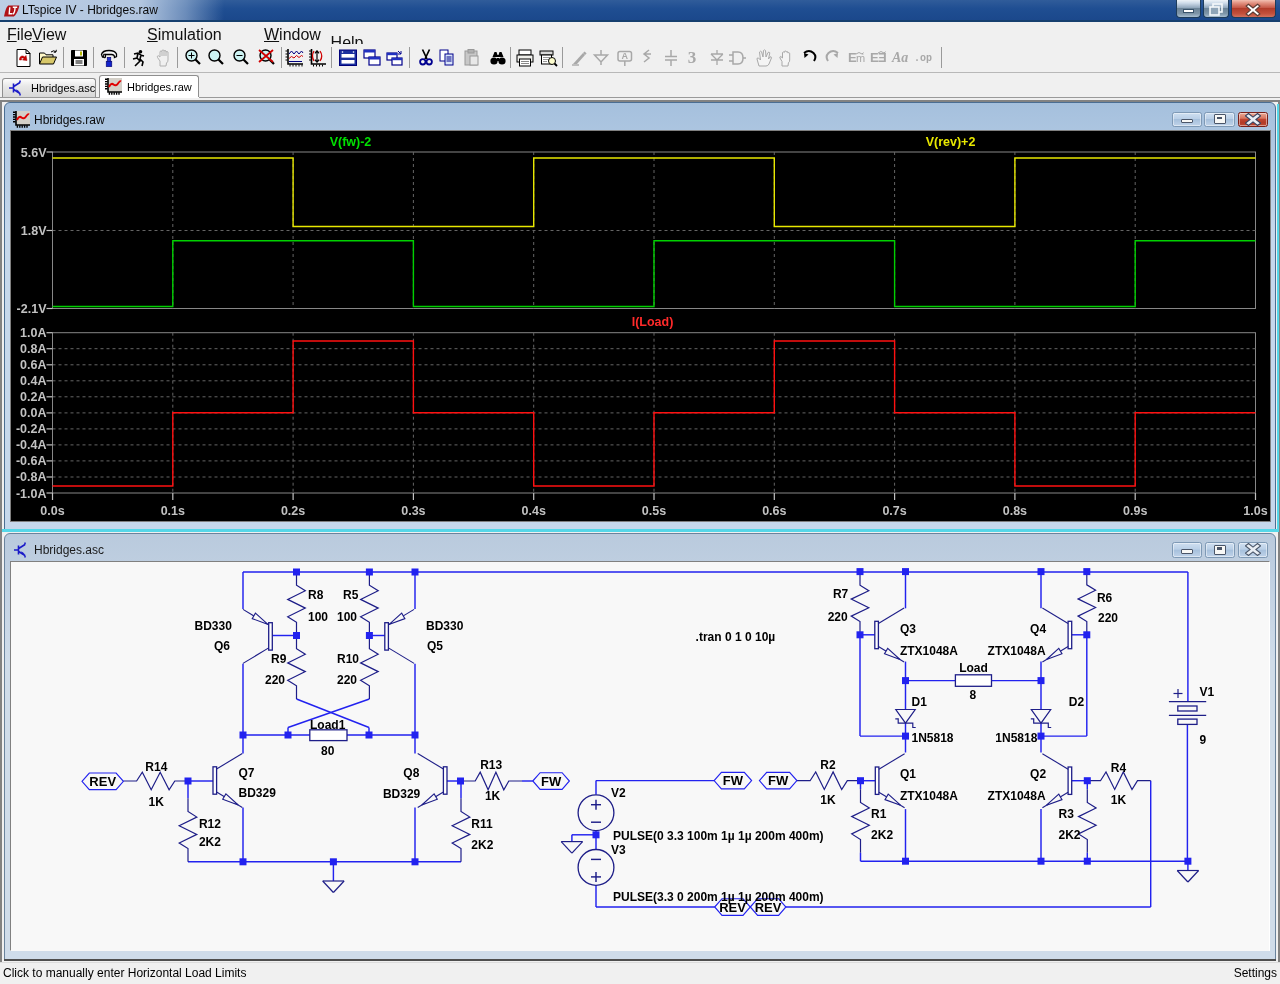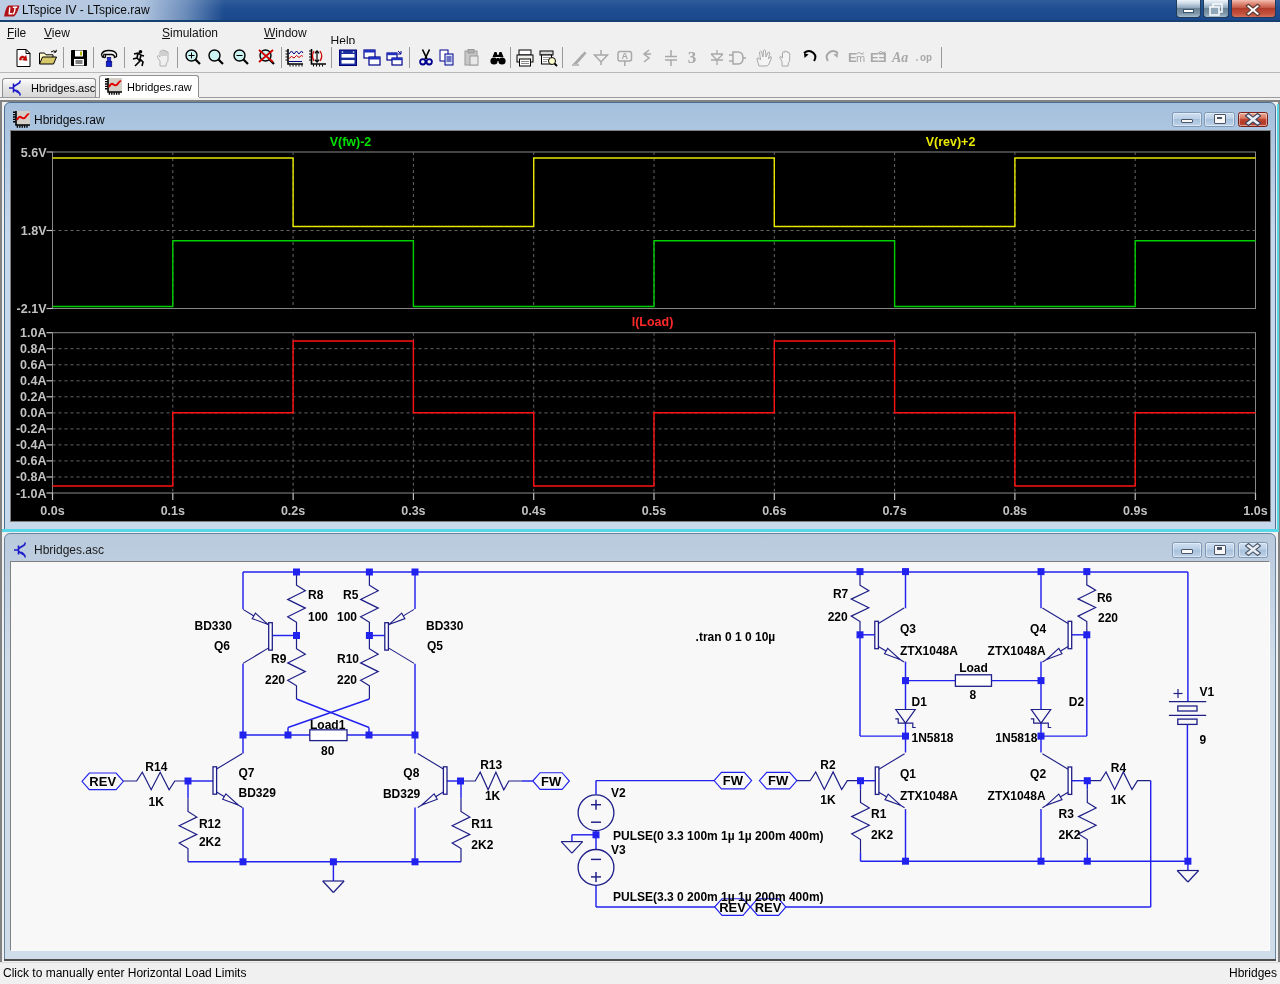--- a/index.html
+++ b/index.html
@@ -7,39 +7,39 @@
 <body>
 
 <div class="abs" style="left:0;top:0;width:1280px;height:22px;background:linear-gradient(to bottom,#305c9a,#1f4e92 40%,#1a478a)">
 <div class="abs" style="left:0;top:0;width:1280px;height:22px;background:linear-gradient(to right,rgba(193,210,231,0.97) 0%,rgba(188,206,229,0.93) 11%,rgba(160,184,215,0.6) 14.5%,rgba(150,176,210,0) 17.5%)"></div>
 <div class="abs" style="left:0;top:20px;width:1280px;height:2px;background:#16406f"></div>
 <svg width="17" height="12" class="abs" style="left:3px;top:5px" viewBox="0 0 17 12">
       <path d="M1 11.6 Q2.6 2.6 5.2 0.6 L16.4 0.6 Q14.6 9 10.8 11.6 Z" fill="#b01218"></path>
       <path d="M6.8 2.2 L6.2 8.8 L9.4 8.8" stroke="#fff" stroke-width="1.4" fill="none"></path>
       <path d="M9.8 2.2 L14.2 2.2 M12 2.4 Q12 7.4 9.8 9.2" stroke="#fff" stroke-width="1.4" fill="none"></path>
     </svg>
-<div class="abs" style="left:22px;top:3px;font-size:12px;color:#0a0a0a">LTspice IV - LTspice.raw</div>
+<div class="abs" style="left:22px;top:3px;font-size:12px;color:#0a0a0a">LTspice IV - Hbridges.raw</div>
 <div class="abs" style="left:1175.5px;top:0;width:25.5px;height:18px;background:linear-gradient(#eef3f8,#cfdcea 18%,#92a8bd 45%,#6a8296 46%,#7e95a8 80%,#a9bfd2);border:1px solid #1e3c5a;border-top:none;border-radius:0 0 4px 4px"></div>
     <div class="abs" style="left:1182.75px;top:9px;width:11px;height:4px;background:#fff;border:1px solid #39536b;box-sizing:border-box"></div>
     <div class="abs" style="left:1203px;top:0;width:25.5px;height:18px;background:linear-gradient(#eef3f8,#cfdcea 18%,#92a8bd 45%,#6a8296 46%,#7e95a8 80%,#a9bfd2);border:1px solid #1e3c5a;border-top:none;border-radius:0 0 4px 4px"></div>
     <svg width="14" height="13" class="abs" style="left:1208.75px;top:3px" viewBox="0 0 14 13">
       <rect x="4" y="1" width="9" height="8" fill="none" stroke="#f4f8fb" stroke-width="1.6"></rect>
       <rect x="1" y="4" width="9" height="8" fill="#8fa5b8" stroke="#f4f8fb" stroke-width="1.6"></rect>
     </svg>
     <div class="abs" style="left:1230.5px;top:0;width:45.5px;height:18px;background:linear-gradient(#f2c0b2,#e29180 18%,#c55847 45%,#b03a28 46%,#c3503c 80%,#d4705c);border:1px solid #1e3c5a;border-top:none;border-radius:0 0 4px 4px"></div>
     <svg width="16" height="14" class="abs" style="left:1245.25px;top:2.5px" viewBox="0 0 14 12">
       <path d="M3 1 L7 4.2 L11 1 L13 2.6 L9.2 6 L13 9.4 L11 11 L7 7.8 L3 11 L1 9.4 L4.8 6 L1 2.6 Z" fill="#fff" stroke="#5d3b33" stroke-width="1"></path>
     </svg>
 </div>
 
-<div class="abs" style="left:0;top:22px;width:1280px;height:22px;background:#f0f0f0;font-size:12px;color:#111">
+<div class="abs" style="left:0;top:22px;width:1280px;height:22px;background:#f0f0f0;font-size:16px;color:#111">
 <span class="abs" style="left:6.9px;top:4px"><u>F</u>ile</span>
-    <span class="abs" style="left:44px;top:4px"><u>V</u>iew</span>
+    <span class="abs" style="left:32px;top:4px"><u>V</u>iew</span>
     <span class="abs" style="left:78.1px;top:22px"><u>P</u>lot Settings</span>
-    <span class="abs" style="left:162px;top:4px"><u>S</u>imulation</span>
+    <span class="abs" style="left:147px;top:4px"><u>S</u>imulation</span>
     <span class="abs" style="left:230.3px;top:20px"><u>T</u>ools</span>
     <span class="abs" style="left:264px;top:4px"><u>W</u>indow</span>
     <span class="abs" style="left:330.6px;top:12px"><u>H</u>elp</span>
 </div>
 
 <div class="abs" style="left:0;top:44px;width:1280px;height:29px;background:#f0f0f0;border-bottom:1px solid #b8b8b8">
 <div class="abs" style="left:2px;top:47px;width:1px;height:21px;background:#9a9a9a"></div>
 </div>
 <svg width="20" height="20" viewBox="0 0 20 20" style="position:absolute;left:14px;top:48px">
     <path d="M3 1.5 h9 l4 4 V18.5 H3 Z" fill="#fff" stroke="#000"></path>
@@ -620,13 +620,13 @@
     <text x="610.9" y="796.5" text-anchor="start" font-size="12" font-weight="bold" fill="#000000">V2</text>
     <text x="610.9" y="854" text-anchor="start" font-size="12" font-weight="bold" fill="#000000">V3</text>
     <text x="613" y="840" text-anchor="start" font-size="12" font-weight="bold" fill="#000000">PULSE(0 3.3 100m 1µ 1µ 200m 400m)</text>
     <text x="613" y="900.5" text-anchor="start" font-size="12" font-weight="bold" fill="#000000">PULSE(3.3 0 200m 1µ 1µ 200m 400m)</text>
     <text x="1199.5" y="695.5" text-anchor="start" font-size="12" font-weight="bold" fill="#000000">V1</text>
     <text x="1199.5" y="744" text-anchor="start" font-size="12" font-weight="bold" fill="#000000">9</text>
   </svg>
 
 <div class="abs" style="left:0;top:962px;width:1280px;height:22px;background:#f0f0f0;border-top:1px solid #dcdcdc;font-size:12px;color:#000">
 <div class="abs" style="left:3px;top:3px">Click to manually enter Horizontal Load Limits</div>
-<div class="abs" style="right:3px;top:3px">Hbridges</div>
+<div class="abs" style="right:3px;top:3px">Settings</div>
 </div>
 </body></html>

